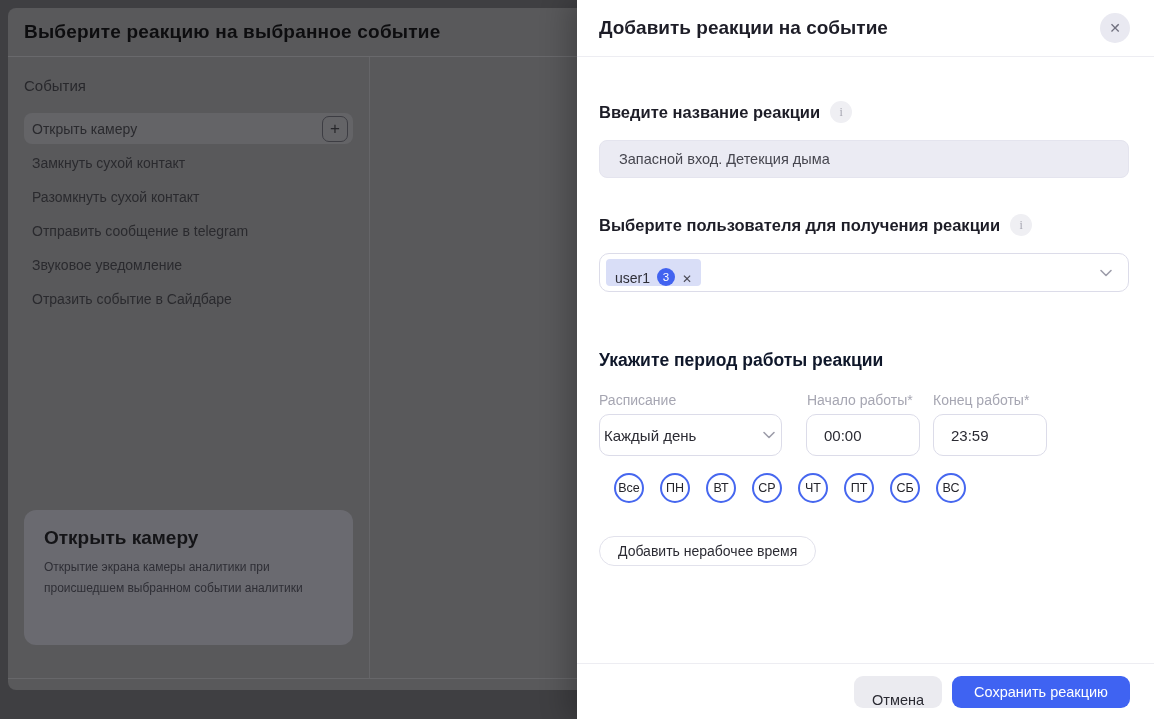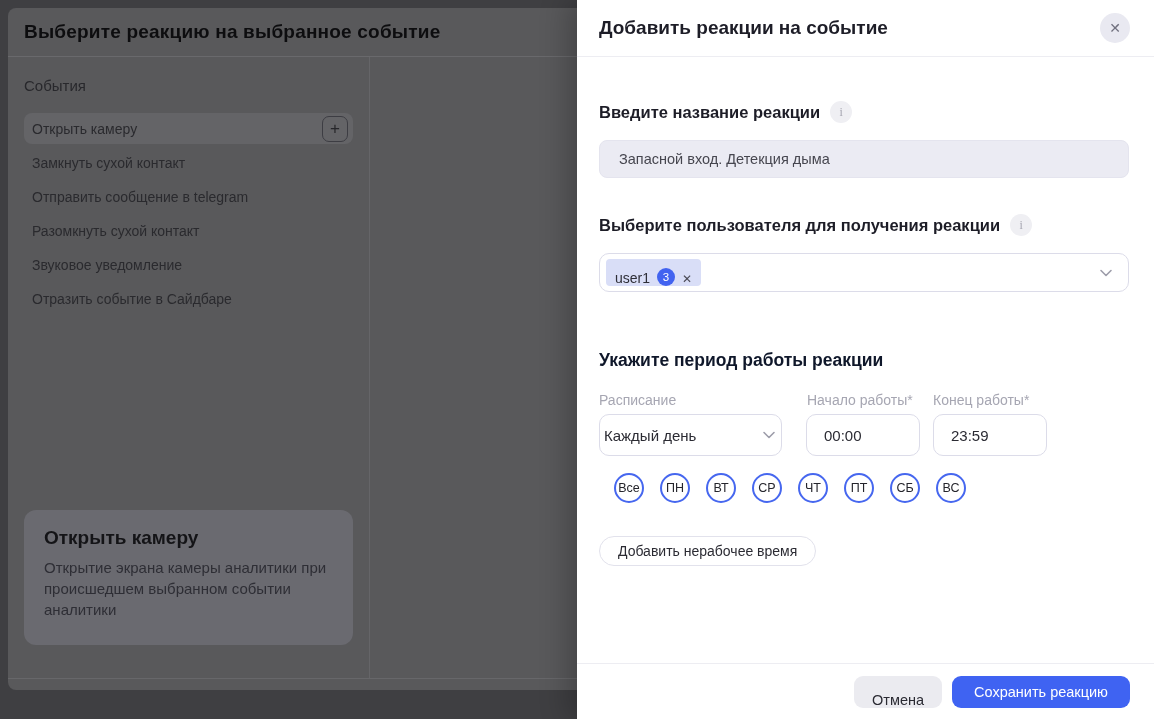--- a/index.html
+++ b/index.html
@@ -22,21 +22,21 @@
   .events-list { margin-top:19px; }
   .event-item { height:31px; margin-bottom:3px; display:flex; align-items:center;
                 padding:0 5px 0 8px; font-size:14px; color:#2a2a2e; border-radius:8px; cursor:pointer; }
   .event-item.selected { background:#646467; justify-content:space-between; }
   .add-btn { width:26px; height:26px; border:1.5px solid #3d3d43; border-radius:7px;
              background:transparent; color:#26262a; font-size:17px; line-height:1;
              display:flex; align-items:center; justify-content:center; cursor:pointer; }
   .detail-card { position:absolute; left:16px; top:502px; width:329px; height:135px;
                  background:#6a6a70; border-radius:12px; padding:17px 20px; }
   .card-title { font-size:19px; font-weight:700; color:#141417; margin-bottom:8px; }
-  .card-desc { font-size:15px; line-height:21px; color:#2e2e35; }
+  .card-desc { font-size:12px; line-height:21px; color:#2e2e35; }
 
   
   .drawer { position:absolute; left:577px; top:0; width:577px; height:719px;
             background:#ffffff; box-shadow:-10px 0 26px rgba(0,0,0,.22); }
   .drawer-header { height:57px; border-bottom:1px solid #ededf2; display:flex;
                    align-items:center; justify-content:space-between; padding:0 24px 0 22px; }
   .drawer-title { font-size:19px; font-weight:600; color:#1d1d27; }
   .close-btn { width:30px; height:30px; border-radius:50%; background:#e9e9f1; border:none;
                color:#70707e; font-size:14px; display:flex; align-items:center;
                justify-content:center; cursor:pointer; }
@@ -110,24 +110,24 @@
         <div class="event-item selected">
           <span>Открыть камеру</span>
           <button class="add-btn">
             <span>+</span>
           </button>
         </div>
         <div class="event-item">
           <span>Замкнуть сухой контакт</span>
         </div>
         <div class="event-item">
+          <span>Разомкнуть сухой контакт</span>
+        </div>
+        <div class="event-item">
           <span>Отправить сообщение в telegram</span>
-        </div>
-        <div class="event-item">
-          <span>Разомкнуть сухой контакт</span>
         </div>
         <div class="event-item">
           <span>Звуковое уведомление</span>
         </div>
         <div class="event-item">
           <span>Отразить событие в Сайдбаре</span>
         </div>
       </div>
     </div>
 

